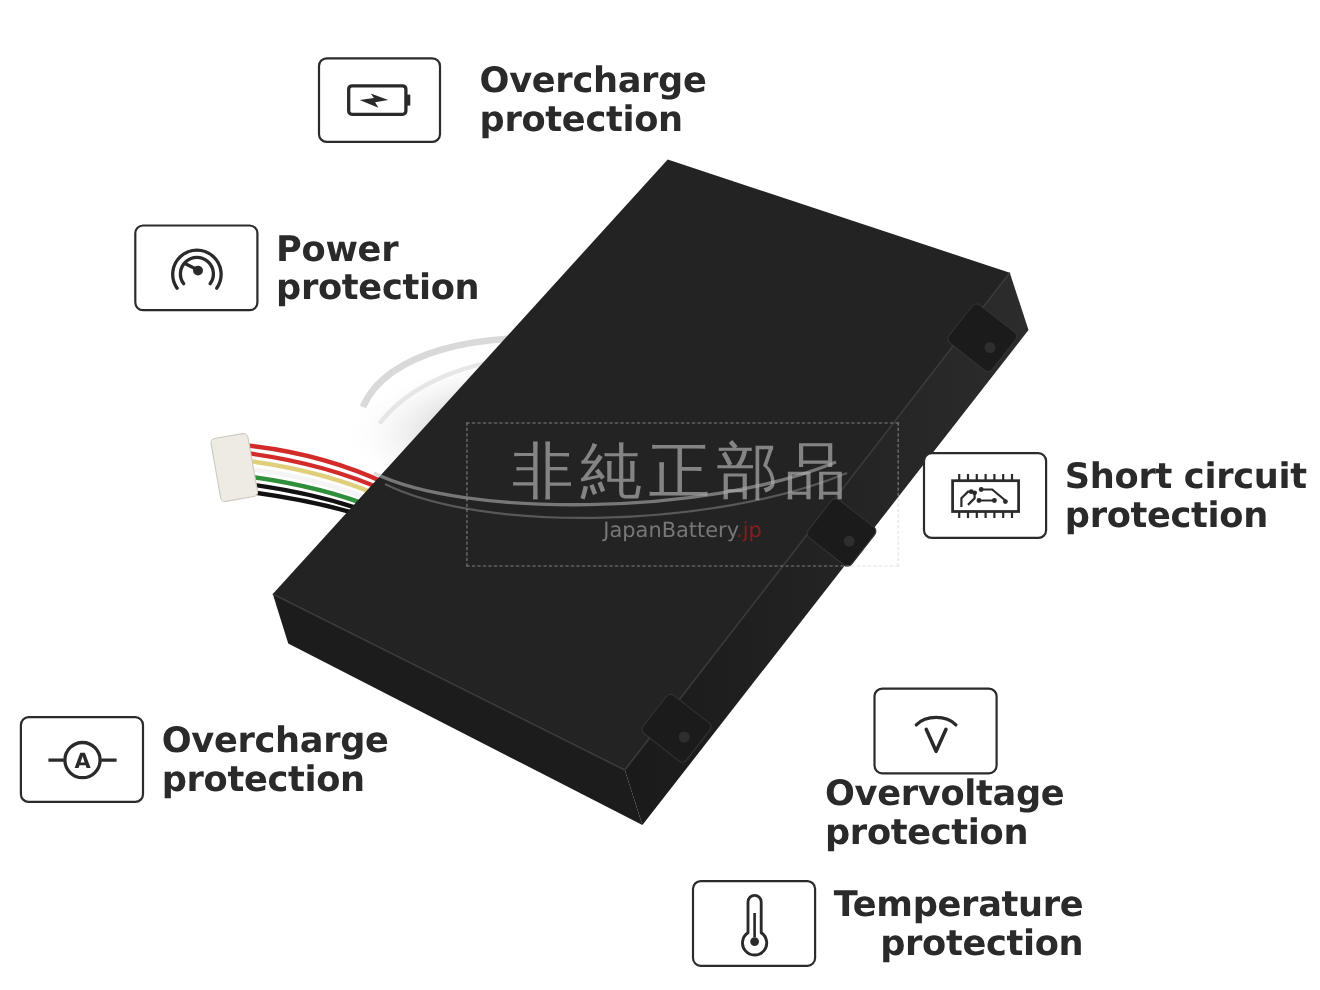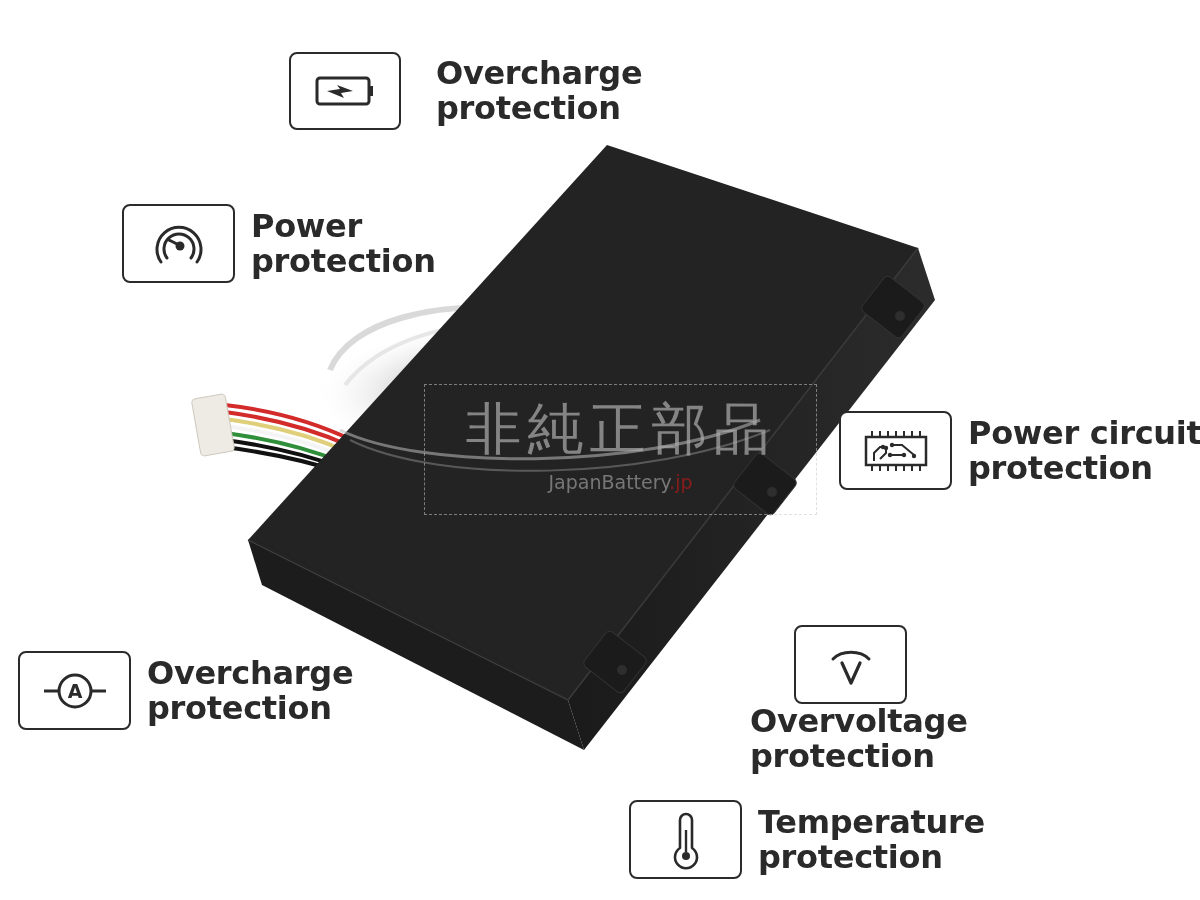--- a/index.html
+++ b/index.html
@@ -160,21 +160,21 @@
           <circle cx="21" cy="20" r="2.2"></circle>
             <circle cx="24" cy="21" r="2.2"></circle>
           <circle cx="30" cy="18" r="2.2"></circle>
             <circle cx="52" cy="29" r="2.2"></circle>
           <circle cx="28" cy="28" r="2.2"></circle>
             <circle cx="42" cy="28" r="2.2"></circle>
         </g>
       </svg>
     </div>
     <div class="label">
-      <span>Power circuit</span>
+      <span>Short circuit</span>
       <span>protection</span>
     </div>
   </div>
 
   <div class="feature" style="left:18px; top:651px;">
     <div class="icon-box" style="width:113px;height:79px;">
       <svg width="70" height="44" viewBox="0 0 70 44">
         <line x1="4" y1="22" x2="18" y2="22" stroke="#2a2a2a" stroke-width="3"></line>
         <line x1="52" y1="22" x2="66" y2="22" stroke="#2a2a2a" stroke-width="3"></line>
         <circle cx="35" cy="22" r="16" fill="none" stroke="#2a2a2a" stroke-width="3"></circle>
@@ -193,21 +193,21 @@
         <path d="M10,22 A22,16 0 0 1 46,22" fill="none" stroke="#2a2a2a" stroke-width="3" stroke-linecap="round"></path>
         <path d="M19,26 L28,46 L37,26" fill="none" stroke="#2a2a2a" stroke-width="3.2" stroke-linecap="round" stroke-linejoin="round"></path>
       </svg>
     </div>
     <div class="label">
       <span>Overvoltage</span>
       <span>protection</span>
     </div>
   </div>
 
-  <div class="feature" style="left:629px; top:800px;">
+  <div class="feature" style="left:629px; top:800px;text-align:right;">
     <div class="icon-box" style="width:113px;height:79px;">
       <svg width="40" height="60" viewBox="0 0 40 60">
         <path d="M14,38 L14,10 A6,6 0 0 1 26,10 L26,38 A11,11 0 1 1 14,38 Z" fill="none" stroke="#2a2a2a" stroke-width="2.6" stroke-linejoin="round"></path>
         <line x1="20" y1="20" x2="20" y2="42" stroke="#2a2a2a" stroke-width="2.4"></line>
         <circle cx="20" cy="46" r="4" fill="#2a2a2a"></circle>
       </svg>
     </div>
     <div class="label">
       <span>Temperature</span>
       <span>protection</span>

